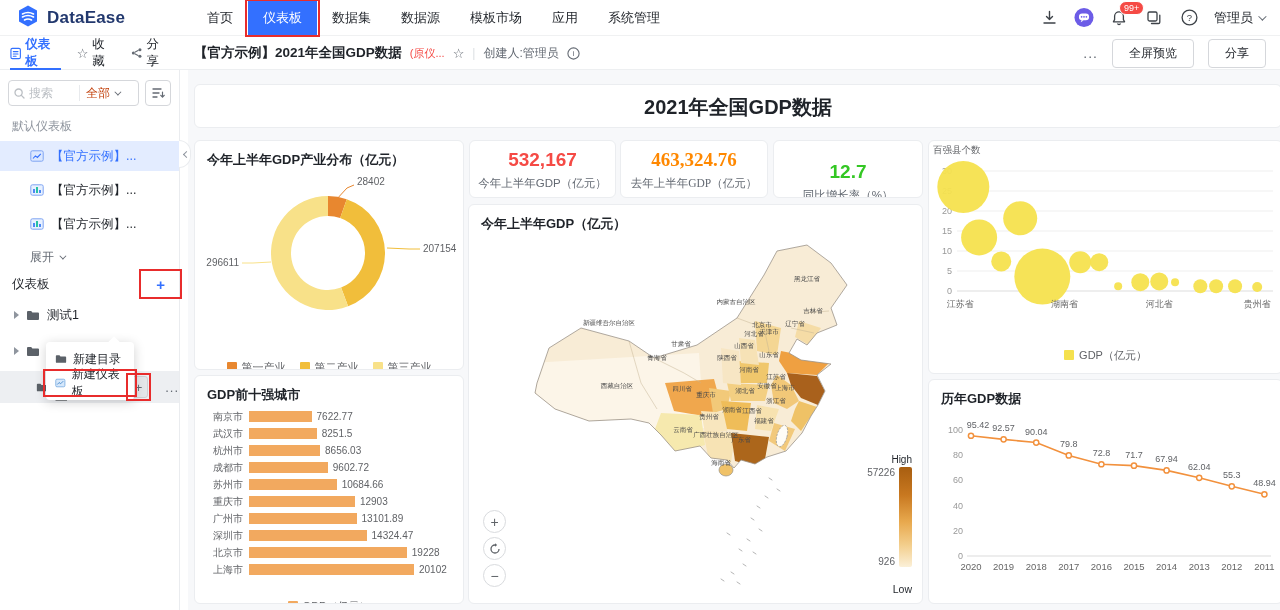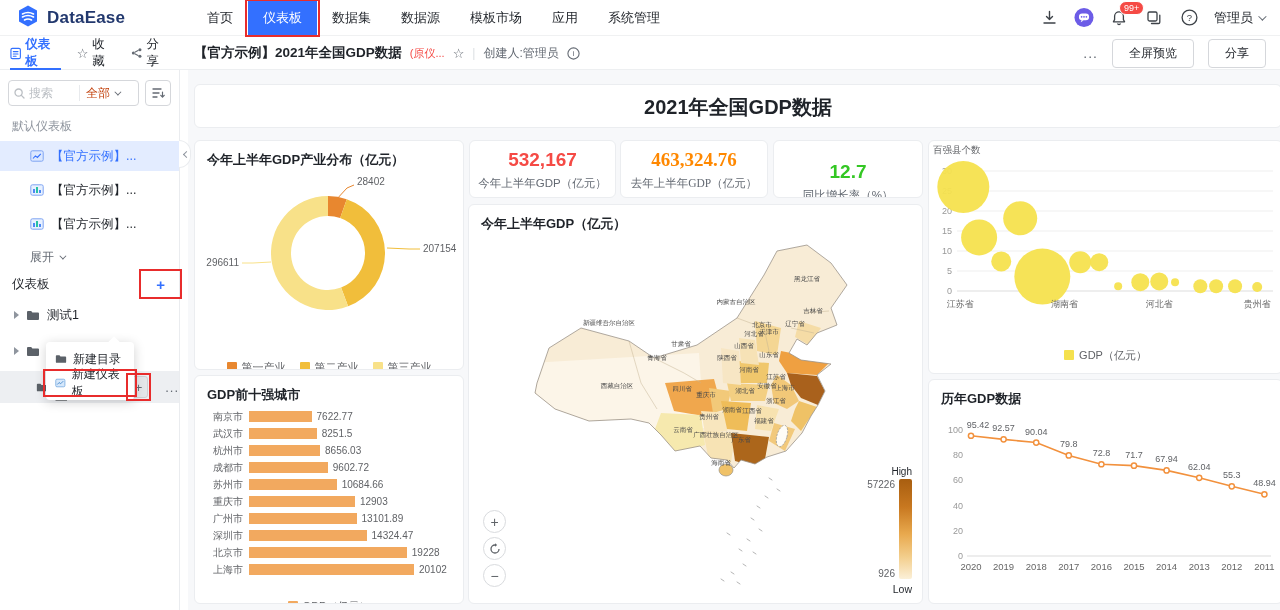--- a/index.html
+++ b/index.html
@@ -118,21 +118,21 @@
   .bar-row { display:flex; align-items:center; height:17px; }
   .bar-cat { width:46px; text-align:right; font-size:10px; color:#606266; padding-right:6px; flex:none; }
   .bar-track { height:11px; background:#F2A95F; flex:none; }
   .bar-val { font-size:10px; color:#606266; margin-left:5px; white-space:nowrap; }
 
   .map-controls { position:absolute; left:14px; bottom:16px; display:flex; flex-direction:column; gap:4px; z-index:5; }
   .map-ctl { width:23px; height:23px; border-radius:50%; border:1px solid #D9DBDE; background:#fff;
     color:#5F6368; display:flex; align-items:center; justify-content:center; font-size:14px; cursor:pointer; }
   .map-legend { position:absolute; right:10px; bottom:8px; display:flex; flex-direction:column; align-items:flex-end; z-index:5; }
   .map-legend .hi { font-size:10px; color:#1F2329; margin-bottom:2px; }
-  .map-legend .lo { font-size:10.5px; color:#1F2329; margin-top:4px; }
+  .map-legend .lo { font-size:10.5px; color:#1F2329; margin-top:16px; }
   .map-legend .bar-wrap { display:flex; align-items:stretch; gap:4px; }
   .map-legend .nums { display:flex; flex-direction:column; justify-content:space-between; font-size:10px; color:#606266; text-align:right; }
   .grad-bar { width:13px; height:100px; border-radius:2px;
     background:linear-gradient(#A85E10,#C87820 28%,#E8A94E 55%,#F3CE8C 78%,#FBF0D8); }
 
   svg text { font-family:"Liberation Sans","DejaVu Sans",sans-serif; }
 </style>
 </head>
 <body>
 

